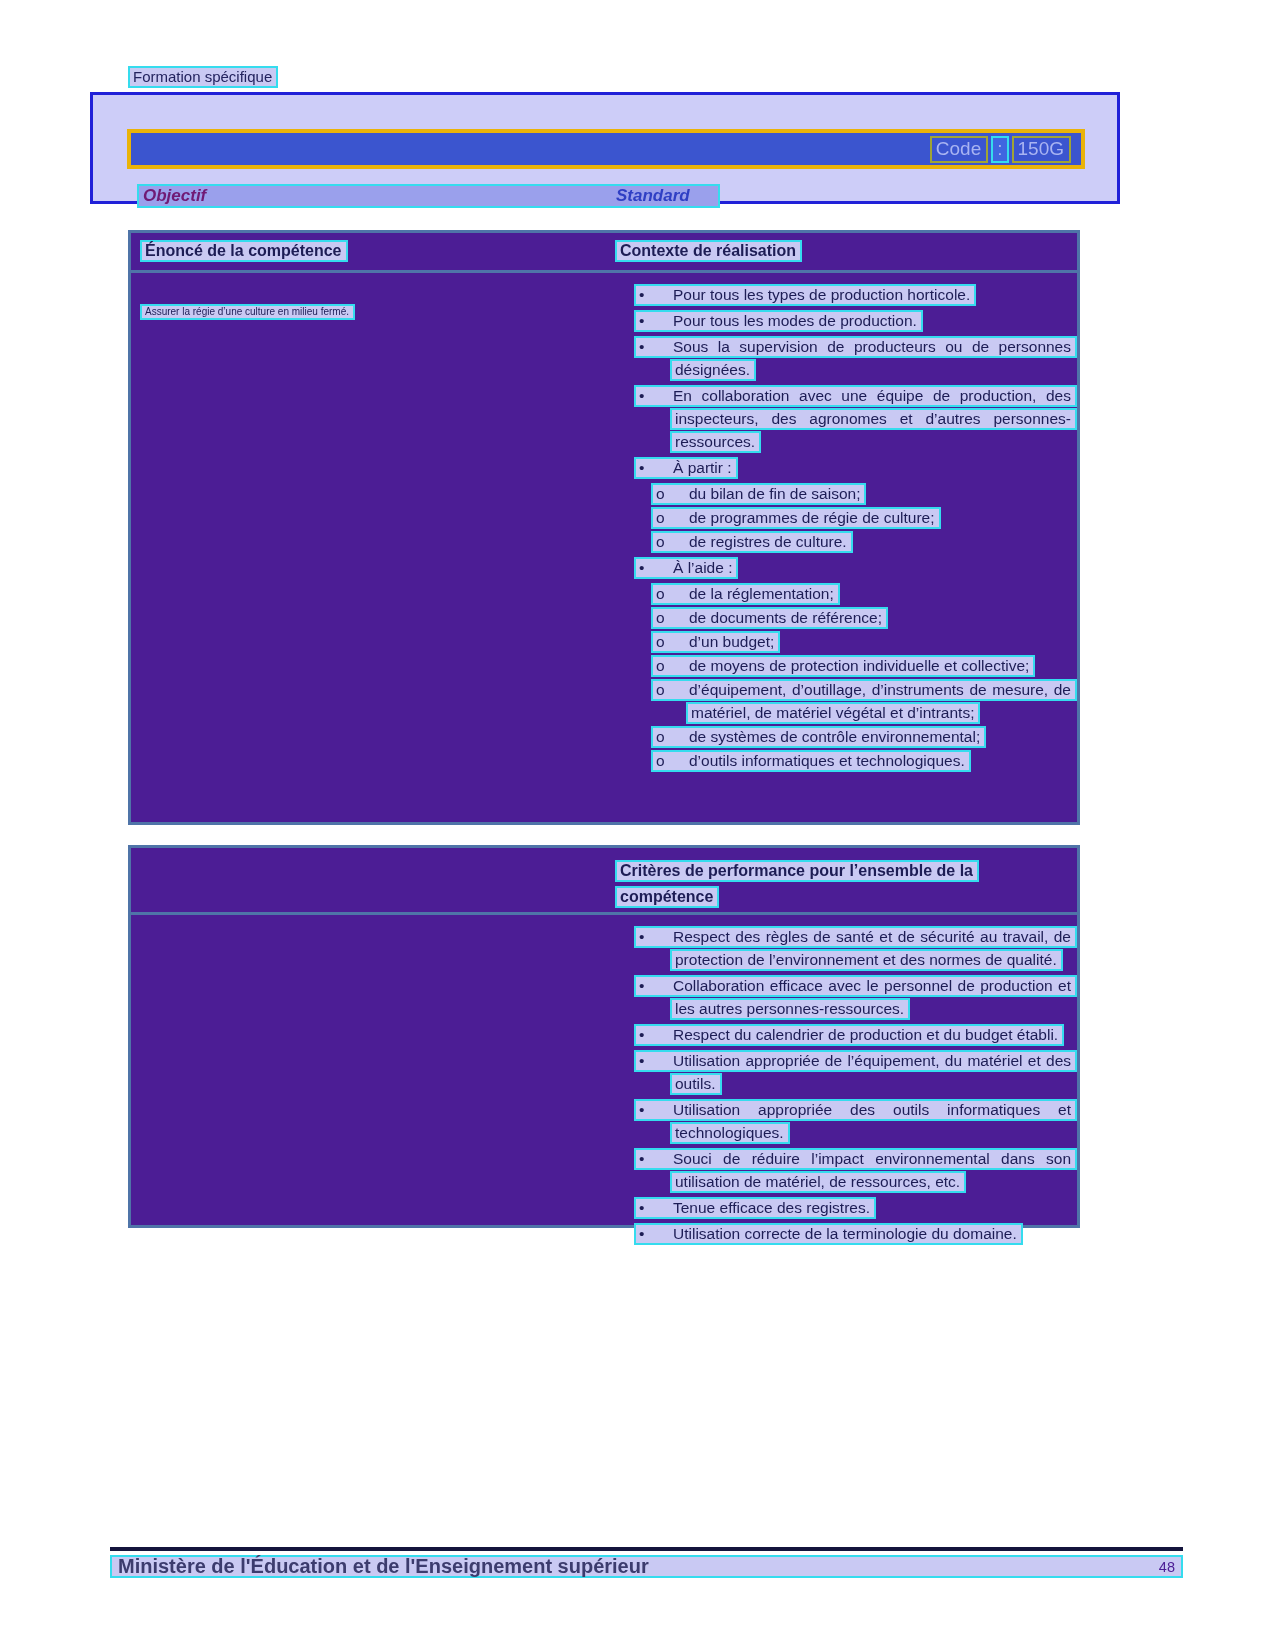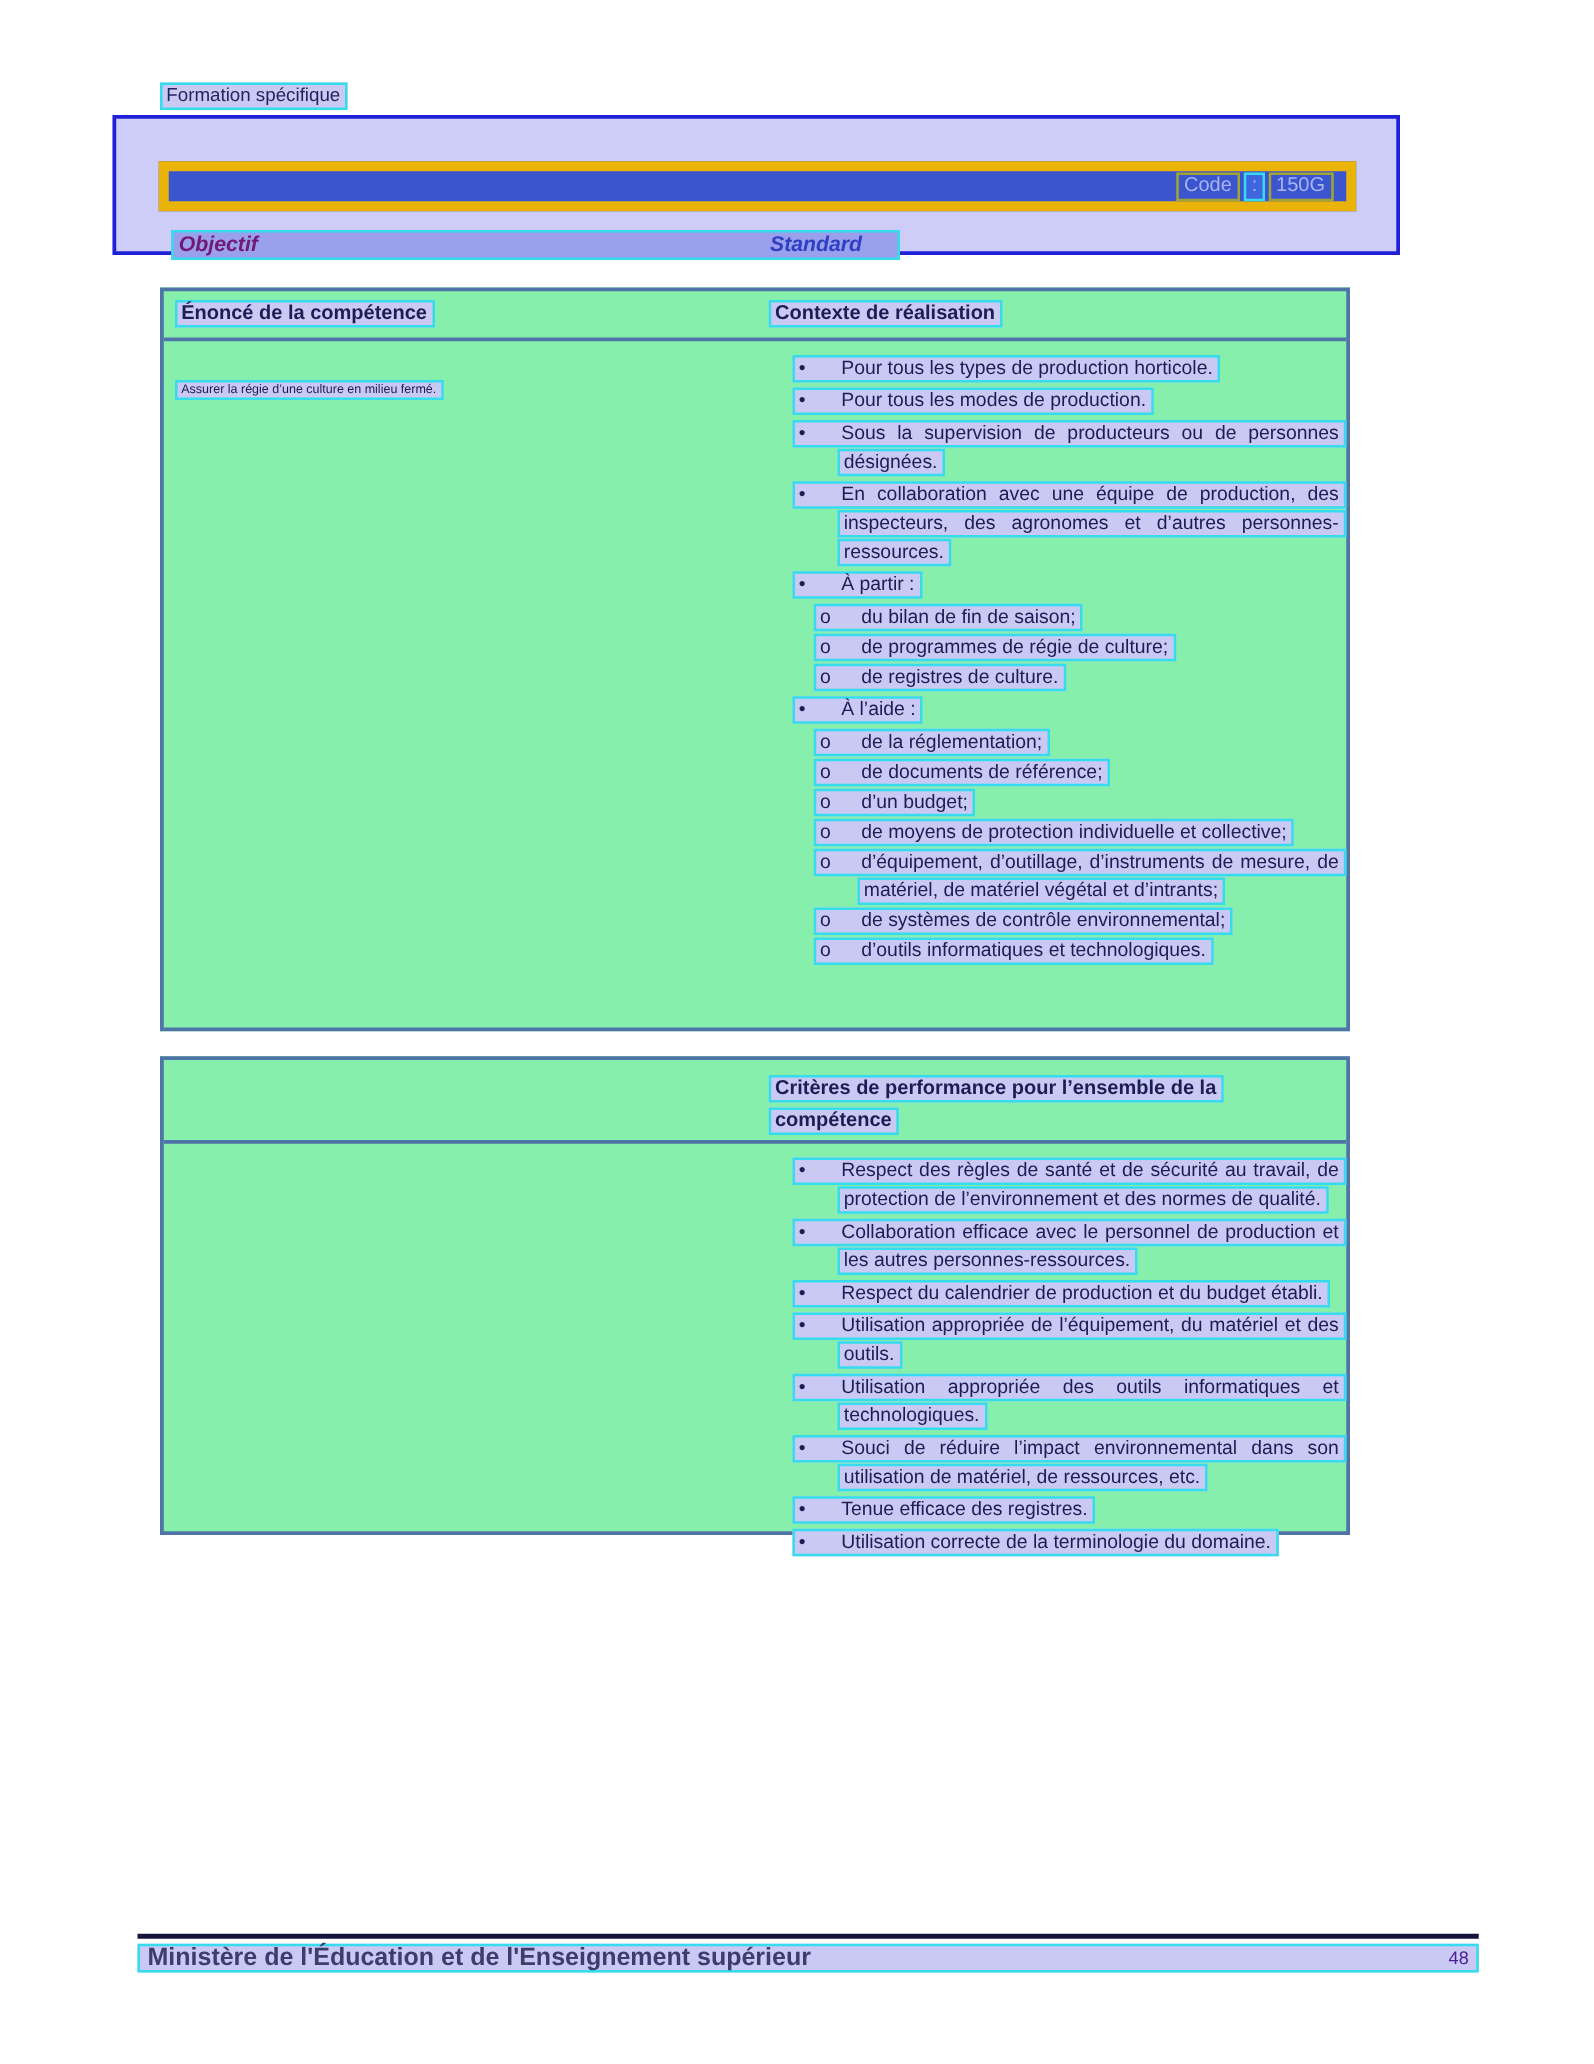--- a/index.html
+++ b/index.html
@@ -12,31 +12,31 @@
     background:#c9c9f3;
     border:2px solid #35dcee;
     padding:0px 4px 1px 3px;
     -webkit-box-decoration-break:clone;box-decoration-break:clone;
   }
   
   .formation-label{position:absolute;left:128px;top:68px;font-size:15px;color:#23235e;}
   .top-box{position:absolute;left:90px;top:92px;width:1030px;height:112px;
     background:#cdcdf8;border:3px solid #2020d8;box-sizing:border-box;}
   .code-bar{position:absolute;left:127px;top:129px;width:958px;height:40px;
-    background:#3b55cf;border:8px solid #eab308;box-sizing:border-box;
+    background:#3b55cf;border:4px solid #eab308;box-sizing:border-box;
     display:flex;align-items:center;justify-content:flex-end;padding-right:10px;
-    font-size:16px;color:#a9b4f2;}
+    font-size:19px;color:#a9b4f2;}
   .code-bar .olive-box{border:2px solid #a0a435;padding:0 5px 1px 4px;}
   .code-bar .cyan-box{border:2px solid #35dcee;background:#3f66e0;padding:0 4px 1px 4px;margin:0 3px;}
   .obj-std-strip{position:absolute;left:137px;top:184px;width:583px;height:24px;
     background:#9aa0ec;border:2px solid #35dcee;box-sizing:border-box;}
   .obj-std-strip .w1{position:absolute;left:4px;top:0px;font-size:17px;font-weight:bold;font-style:italic;color:#701a75;}
   .obj-std-strip .w2{position:absolute;left:477px;top:0px;font-size:17px;font-weight:bold;font-style:italic;color:#2f3fc4;}
   
-  .tbl{position:absolute;left:128px;width:952px;background:#86efac;
+  .tbl{position:absolute;left:128px;width:952px;background:#4c1d95;
     border:3px solid #4f74a8;box-sizing:border-box;}
   #table1{top:230px;height:595px;}
   #table2{top:845px;height:383px;}
   .tbl .head-row{box-sizing:border-box;border-bottom:3px solid #4f74a8;position:relative;}
   #table1 .head-row{height:40px;}
   #table2 .head-row{height:67px;}
   .head-cell{font-weight:bold;font-size:16px;}
   #table1 .hc1{position:absolute;left:9px;top:9px;white-space:nowrap;}
   #table1 .hc2{position:absolute;left:484px;top:9px;white-space:nowrap;}
   #table2 .hc2{position:absolute;left:484px;top:10px;width:448px;line-height:26px;}

